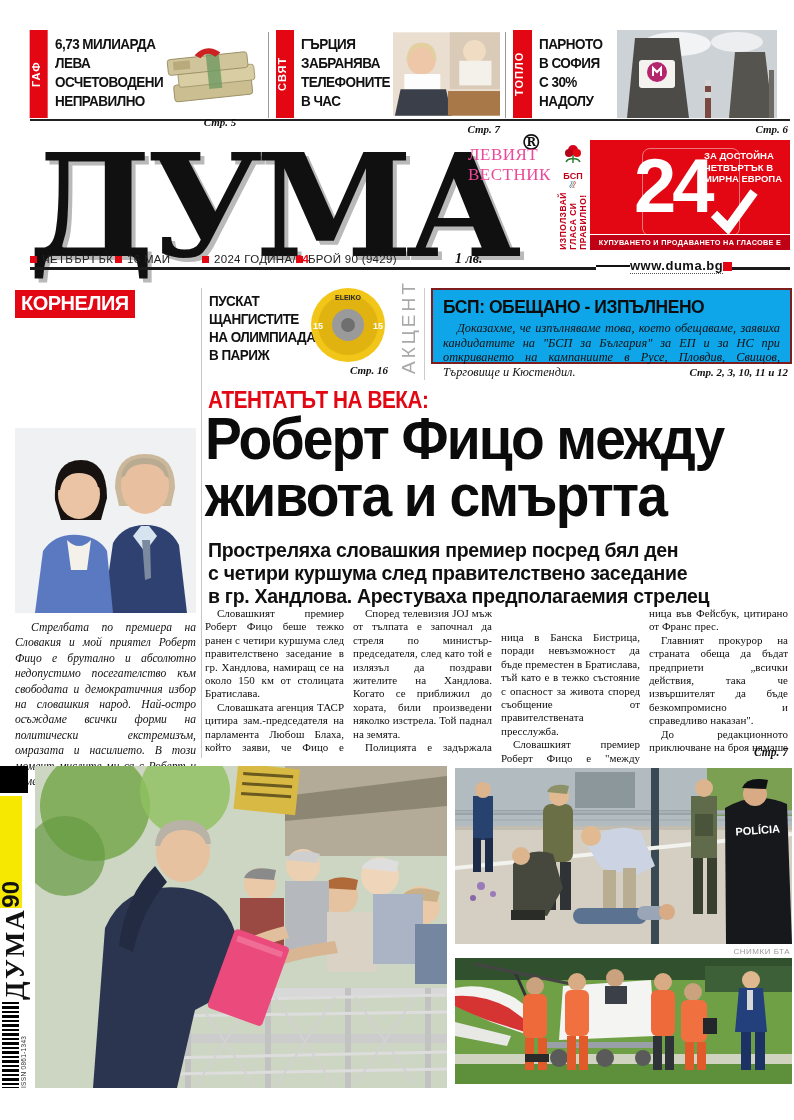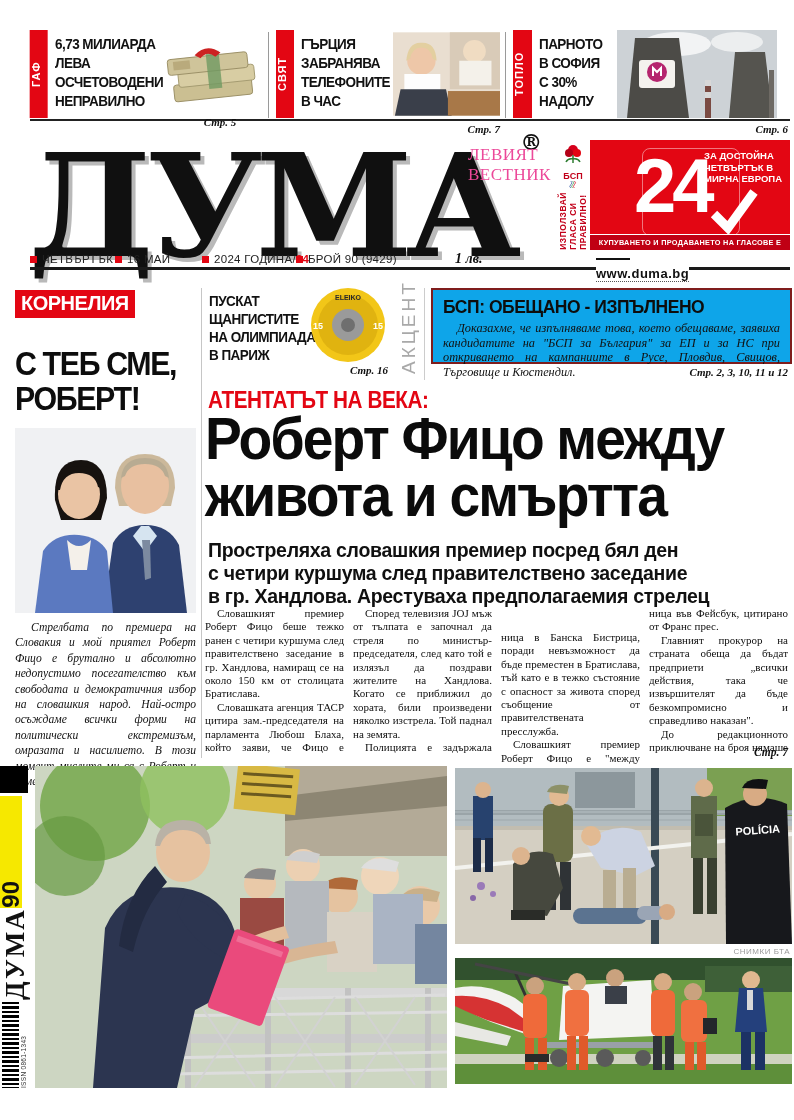--- a/index.html
+++ b/index.html
@@ -20,21 +20,21 @@
   #logo{font-family:"DejaVu Serif","Liberation Serif",serif;font-weight:bold;font-size:142px;
         line-height:104px;letter-spacing:-7px;color:#101010;text-shadow:4px 4px 0 #b9b9b9;white-space:nowrap;}
   #logo .reg{font-size:22px;letter-spacing:0;vertical-align:super;text-shadow:none;position:relative;top:-58px;left:6px;}
   .tagline{font-family:"Liberation Serif",serif;font-size:17px;letter-spacing:0.5px;line-height:20px;color:#ec4899;}
   
   .dl{font-size:11.5px;color:#222;letter-spacing:0.3px;white-space:nowrap;}
   .sq{display:inline-block;width:7px;height:7px;background:#e30613;margin-right:5px;}
   .rednum{color:#e30613;font-weight:bold;}
   .price{font-family:"Liberation Serif",serif;font-style:italic;font-weight:bold;font-size:14px;color:#111;}
   .blackrule{background:#1a1a1a;}
-  .site{display:flex;gap:6px;background:#fff;flex-direction:column;}
+  .site{display:flex;align-items:center;background:#fff;}
   .site .ln{width:34px;height:2px;background:#111;}
   .site .txt{font-weight:bold;font-size:13px;letter-spacing:0.5px;color:#111;border-bottom:1px dotted #555;}
   .site .rs{width:9px;height:9px;background:#e30613;}
   
   #ad{display:flex;background:#fff;}
   #ad .side{width:34px;display:flex;flex-direction:column;align-items:center;}
   #ad .vtxt{writing-mode:vertical-rl;transform:rotate(180deg);font-size:8.5px;font-weight:bold;
             color:#c2001a;letter-spacing:0.5px;margin-top:2px;}
   #ad .red{flex:1;background:#e30613;position:relative;overflow:hidden;}
   #ad .phone{position:absolute;left:52px;top:8px;width:96px;height:86px;border:1px solid rgba(255,255,255,0.45);border-radius:8px;}
@@ -207,24 +207,20 @@
   <div class="abs price" style="left:455px;top:251px;">1 лв.</div>
   <div class="abs blackrule" style="left:30px;top:267px;width:760px;height:3px;"></div>
   <div class="abs site" style="left:596px;top:258px;">
     <span class="ln"></span>
     <span class="txt">www.duma.bg</span>
     <span class="rs"></span>
   </div>
 
   <div class="abs" style="left:15px;top:290px;">
     <div><span class="kickbox">КОРНЕЛИЯ</span></div>
-  </div>
-  <div class="abs" style="left:15px;top:346px;">
-    <div class="bigleft">С ТЕБ СМЕ,</div>
-    <div class="bigleft">РОБЕРТ!</div>
   </div>
   <svg class="abs photo" style="left:15px;top:428px;" width="181" height="185" viewBox="0 0 181 185">
     <rect width="181" height="185" fill="#f0f1f3"></rect>
     <path d="M100 60 q0 -34 30 -34 q30 0 30 34 l-4 18 h-52 z" fill="#cbb89a"></path>
     <ellipse cx="130" cy="58" rx="24" ry="28" fill="#e8c0a0"></ellipse>
     <path d="M106 50 q2 -20 24 -20 q22 0 24 20 l-4 -2 q-4 -12 -20 -12 q-16 0 -20 12 z" fill="#b8ab92"></path>
     <path d="M88 185 l10 -70 q10 -18 32 -18 q24 0 34 20 l8 68 z" fill="#2e4170"></path>
     <path d="M118 108 l12 16 l12 -16 l-8 -10 h-8 z" fill="#d6e4f0"></path>
     <path d="M127 112 l3 40 l6 -2 l-1 -38 z" fill="#7c8aa0"></path>
     <path d="M40 72 q-2 -40 26 -40 q26 0 26 38 l-6 22 h-40 z" fill="#17120f"></path>

